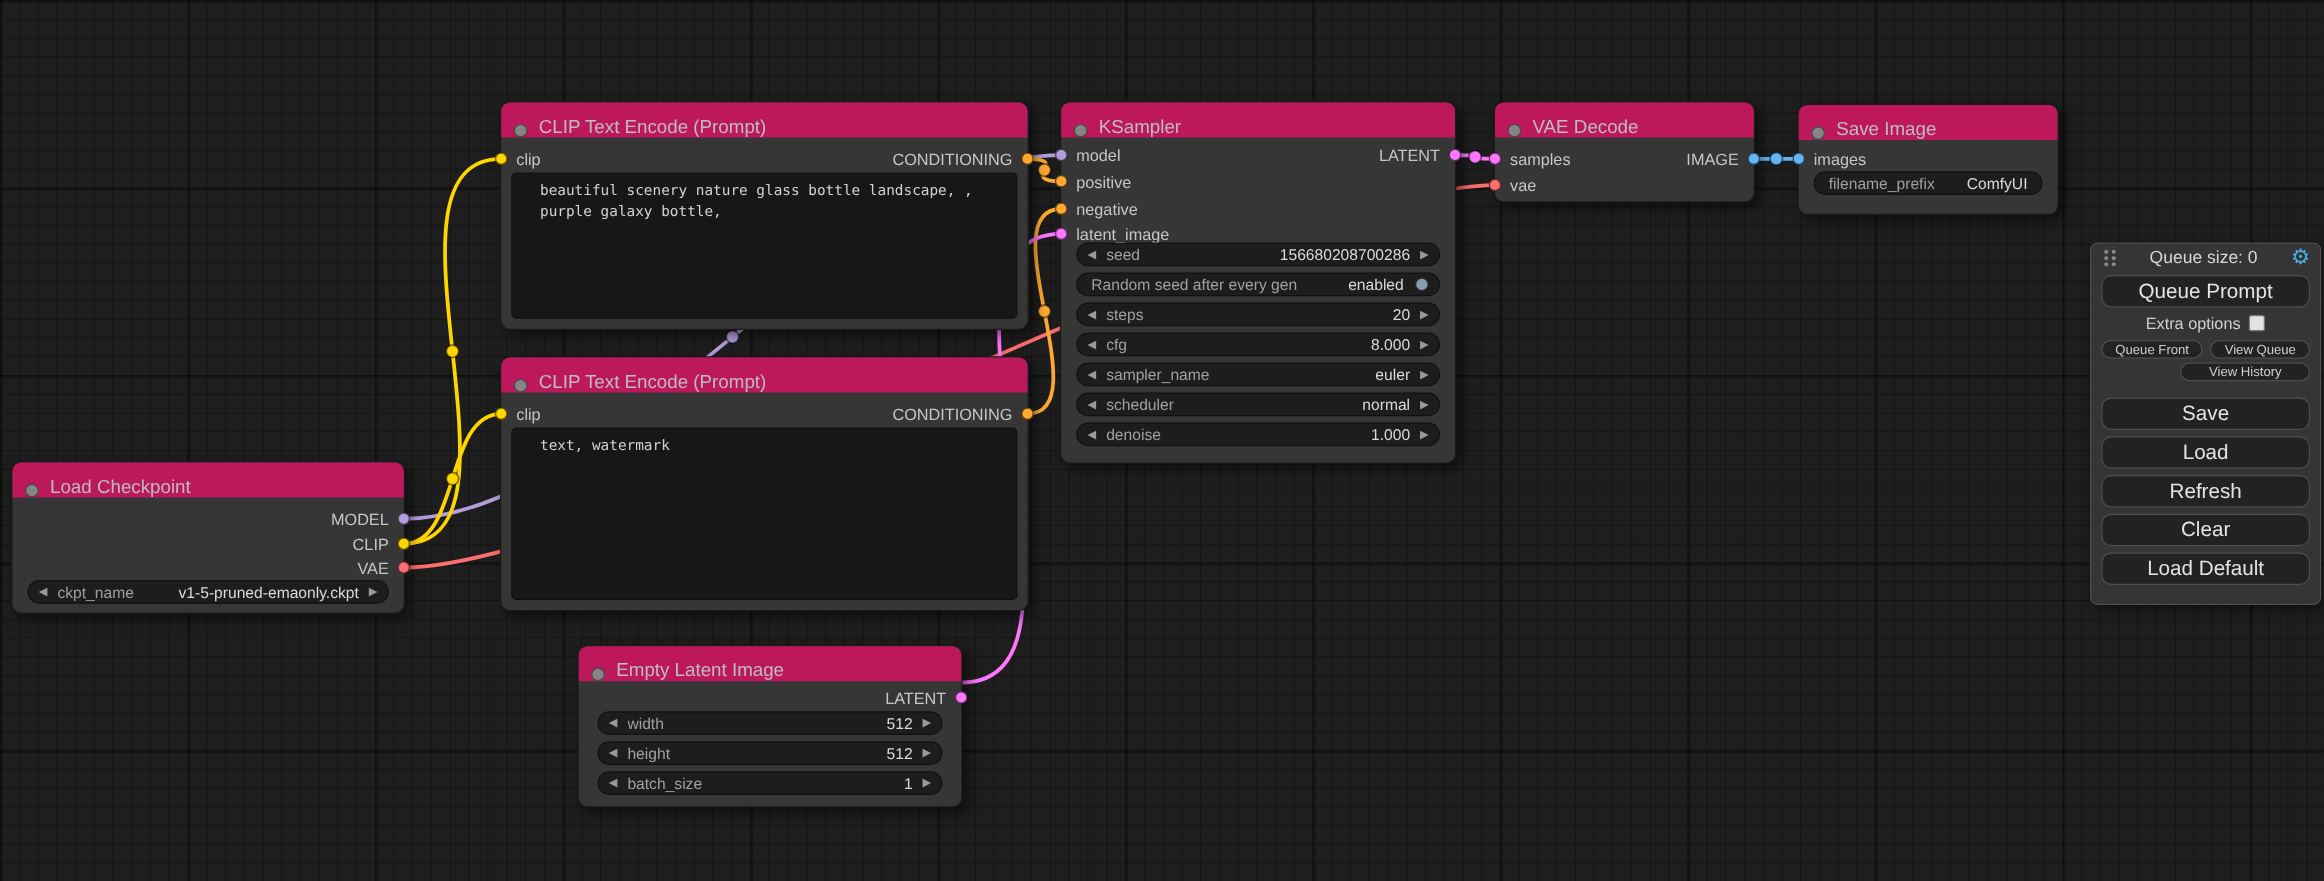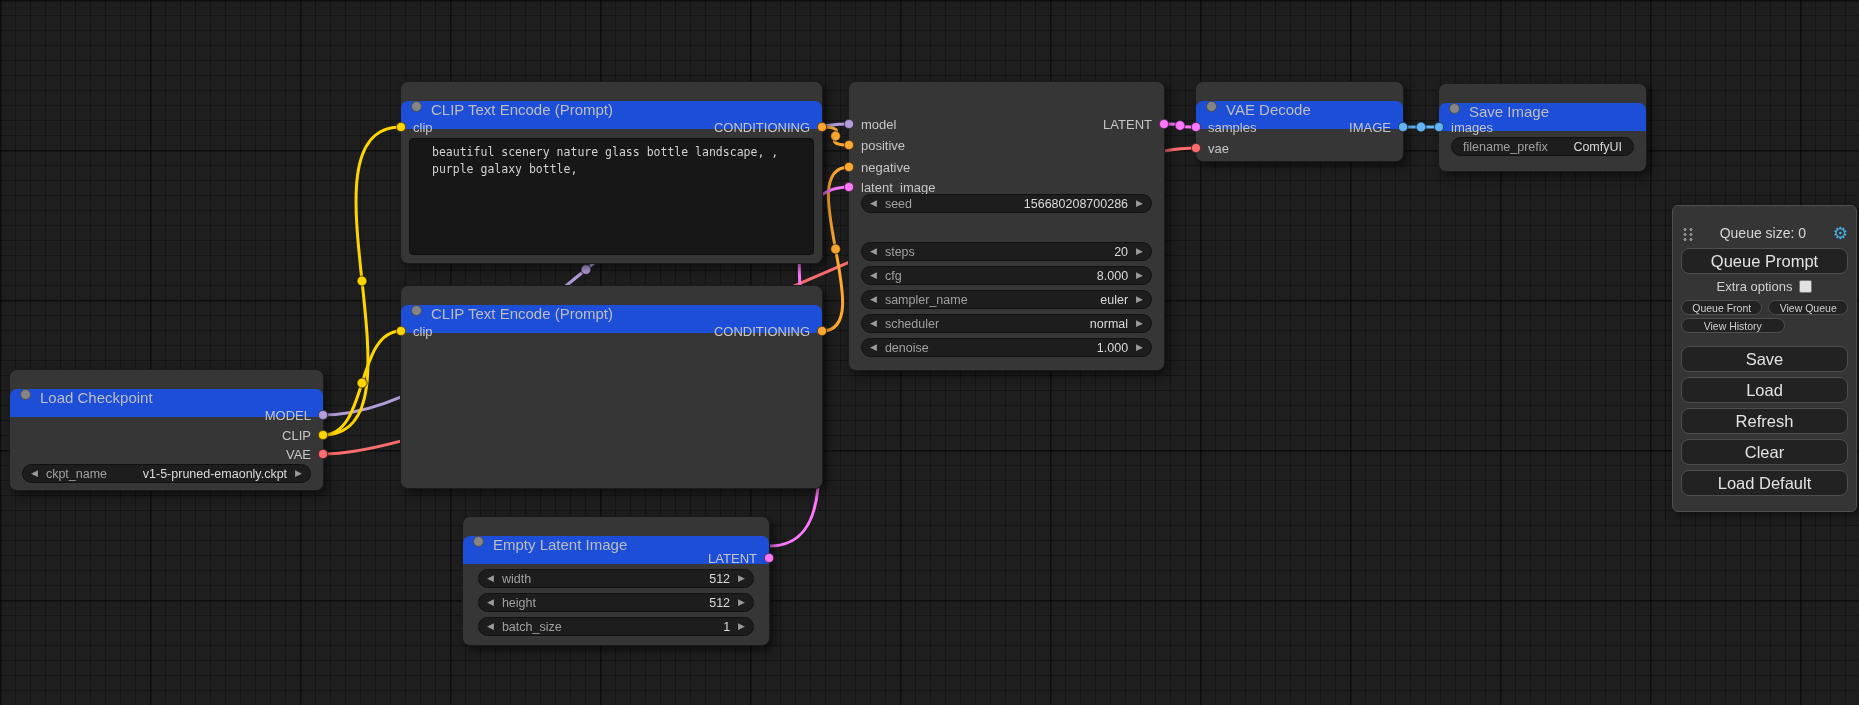--- a/index.html
+++ b/index.html
@@ -22,25 +22,25 @@
   #wires { position:absolute; inset:0; z-index:1; pointer-events:none; }
 
   .node {
     position:absolute; z-index:2;
     background:#363636;
     border:1px solid #1b1b1b;
     border-radius:8px;
     box-shadow:4px 4px 10px rgba(0,0,0,0.55);
   }
   .node-title {
-    height:28px; display:flex; align-items:flex-start; gap:9px;
+    height:28px; display:flex; align-items:flex-end; gap:9px;
     padding:0 10px;
-    background:#1d4ed8;
+    background:#be185d;
     border-radius:7px 7px 0 0;
-    color:#bdbdbd; font-size:15px;margin-top:19px;
+    color:#bdbdbd; font-size:15px;
   }
   .collapse-dot {
     width:11px; height:11px; border-radius:50%;
     background:#858585; border:1px solid #4a4a4a; flex:0 0 auto;
   }
   .port {
     position:absolute; display:flex; align-items:center; gap:7px;
     height:18px; font-size:13px; color:#c6c6c6; white-space:nowrap;
   }
   .port.in  { left:-5px; }
@@ -69,23 +69,23 @@
     position:absolute; left:8px; right:8px;
     background:#171717; border:1px solid #101010; border-radius:4px;
     padding:5px 22px;
     font-family:"DejaVu Sans Mono", monospace;
     font-size:11.5px; line-height:1.45; color:#d2d2d2;
     white-space:pre-wrap; overflow:hidden;
   }
 
   
   #queue-panel {
-    position:absolute; left:1672px; top:205px; width:185px; z-index:3;
+    position:absolute; left:1672px; top:194px; width:185px; z-index:3;
     background:#353535; border:1px solid #4e4e4e; border-radius:6px;
-    padding:17px 8px 10px;
+    padding:0 8px 10px;
     box-shadow:3px 3px 10px rgba(0,0,0,0.5);
   }
   .qheader { display:flex; align-items:center; height:20px; margin-bottom:4px; }
   .drag-handle {
     width:12px; height:15px; flex:0 0 auto;
     background-image:radial-gradient(circle, #8d8d8d 1.3px, transparent 1.8px);
     background-size:6px 5px; background-position:1px 1px;
   }
   .qsize { flex:1; text-align:center; color:#d6d6d6; font-size:14px; }
   .gear { color:#47aee6; font-size:17px; line-height:1; flex:0 0 auto; }
@@ -94,21 +94,21 @@
     display:block; width:100%; height:26px; margin:5px 0;
     background:#222; border:1px solid #4e4e4e; border-radius:8px;
     color:#e3e3e3; font-size:16.5px; text-align:center; padding:0;
   }
   .extra-row {
     display:flex; align-items:center; justify-content:center; gap:7px;
     color:#d0d0d0; font-size:13px; margin:5px 0 6px;
   }
   .checkbox { width:13px; height:13px; background:#e2e2e2; border:1px solid #777; border-radius:2px; }
   .small-row { display:flex; gap:6px; margin:3px 0; }
-  .small-row.center { justify-content:flex-start; }
+  .small-row.center { justify-content:flex-end; }
   .qbtn-small {
     flex:1 1 auto; height:15px;
     background:#222; border:1px solid #4e4e4e; border-radius:8px;
     color:#cfcfcf; font-size:10.5px; line-height:12px; text-align:center; padding:0 4px;
   }
   .qbtn-small.history { flex:0 0 62%; }
   .gap-top { margin-top:13px; }
 </style>
 </head>
 <body>
@@ -183,20 +183,21 @@
       <span>CLIP Text Encode (Prompt)</span>
     </div>
     <div class="port in" style="top:36px">
       <span class="dot" style="background: rgb(255, 213, 0);"></span>
       <span>clip</span>
     </div>
     <div class="port out" style="top:36px">
       <span class="dot" style="background: rgb(255, 169, 49);"></span>
       <span>CONDITIONING</span>
     </div>
+    <div class="node-text" style="top:56px;height:138px;">text, watermark</div>
   </div>
 
   <div class="node" style="left:462px;top:516px;width:308px;height:130px;">
     <div class="node-title">
       <span class="collapse-dot"></span>
       <span>Empty Latent Image</span>
     </div>
     <div class="port out" style="top:32px">
       <span class="dot" style="background: rgb(255, 119, 255);"></span>
       <span>LATENT</span>
@@ -215,20 +216,24 @@
     </div>
     <div class="widget" style="top:100px;left:15px;right:15px;">
       <span class="warrow">◀</span>
       <span class="wlabel">batch_size</span>
       <span class="wvalue">1</span>
       <span class="warrow">▶</span>
     </div>
   </div>
 
   <div class="node" style="left:848px;top:81px;width:317px;height:290px;">
+    <div class="node-title">
+      <span class="collapse-dot"></span>
+      <span>KSampler</span>
+    </div>
     <div class="port in" style="top:33px">
       <span class="dot" style="background: rgb(179, 157, 219);"></span>
       <span>model</span>
     </div>
     <div class="port in" style="top:54px">
       <span class="dot" style="background: rgb(255, 169, 49);"></span>
       <span>positive</span>
     </div>
     <div class="port in" style="top:76px">
       <span class="dot" style="background: rgb(255, 169, 49);"></span>
@@ -240,20 +245,25 @@
     </div>
     <div class="port out" style="top:33px">
       <span class="dot" style="background: rgb(255, 119, 255);"></span>
       <span>LATENT</span>
     </div>
     <div class="widget" style="top:112px">
       <span class="warrow">◀</span>
       <span class="wlabel">seed</span>
       <span class="wvalue">156680208700286</span>
       <span class="warrow">▶</span>
+    </div>
+    <div class="widget noarrow" style="top:136px">
+      <span class="wlabel">Random seed after every gen</span>
+      <span class="wvalue">enabled</span>
+      <span class="knob"></span>
     </div>
     <div class="widget" style="top:160px">
       <span class="warrow">◀</span>
       <span class="wlabel">steps</span>
       <span class="wvalue">20</span>
       <span class="warrow">▶</span>
     </div>
     <div class="widget" style="top:184px">
       <span class="warrow">◀</span>
       <span class="wlabel">cfg</span>

